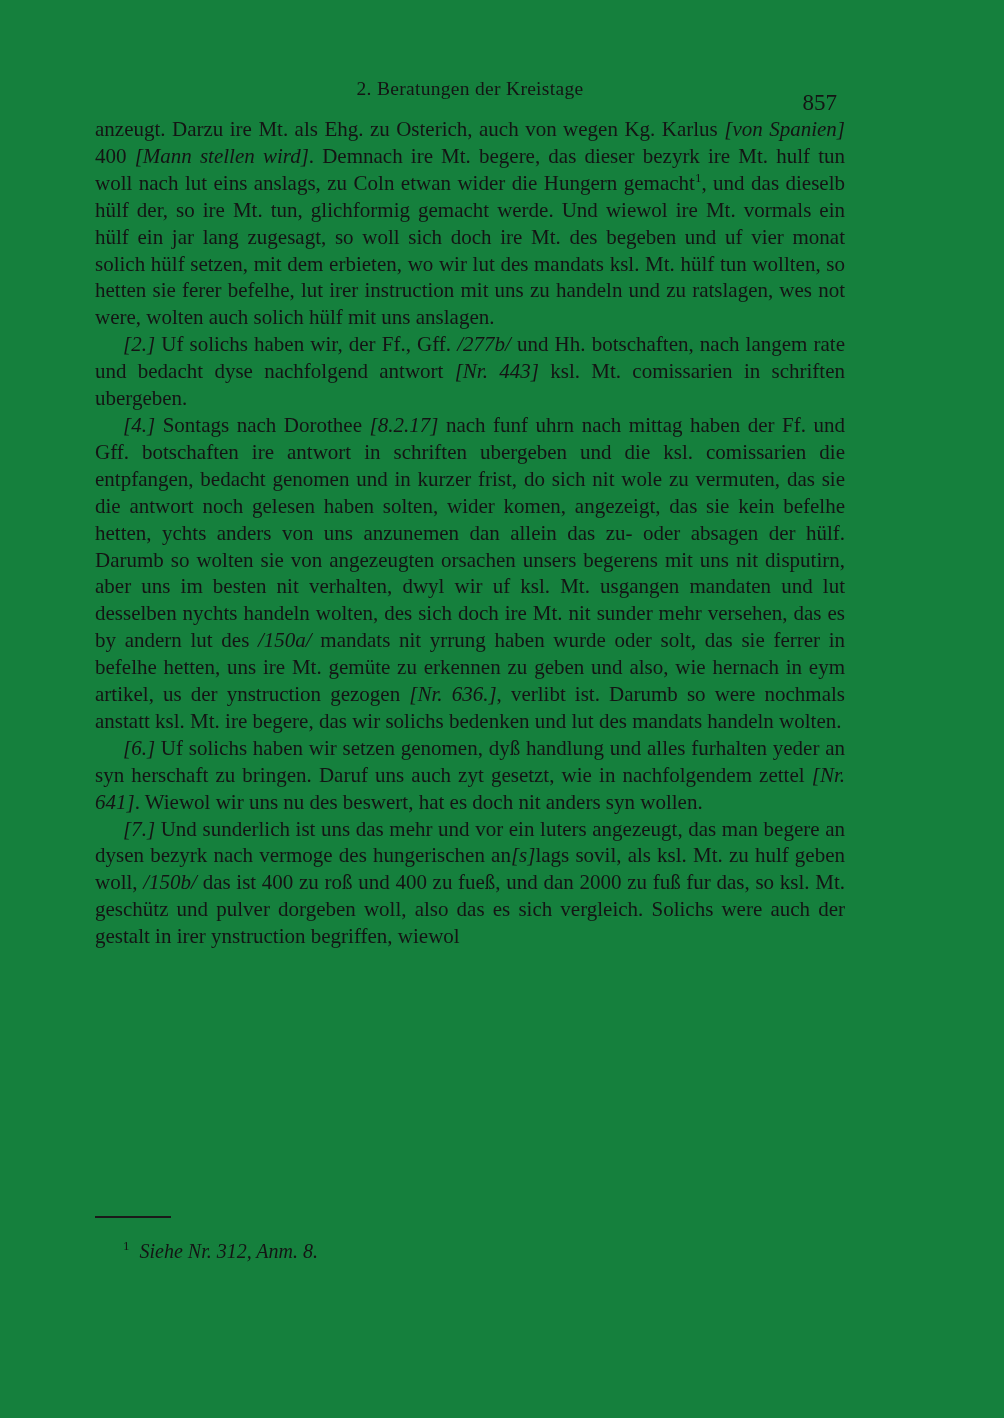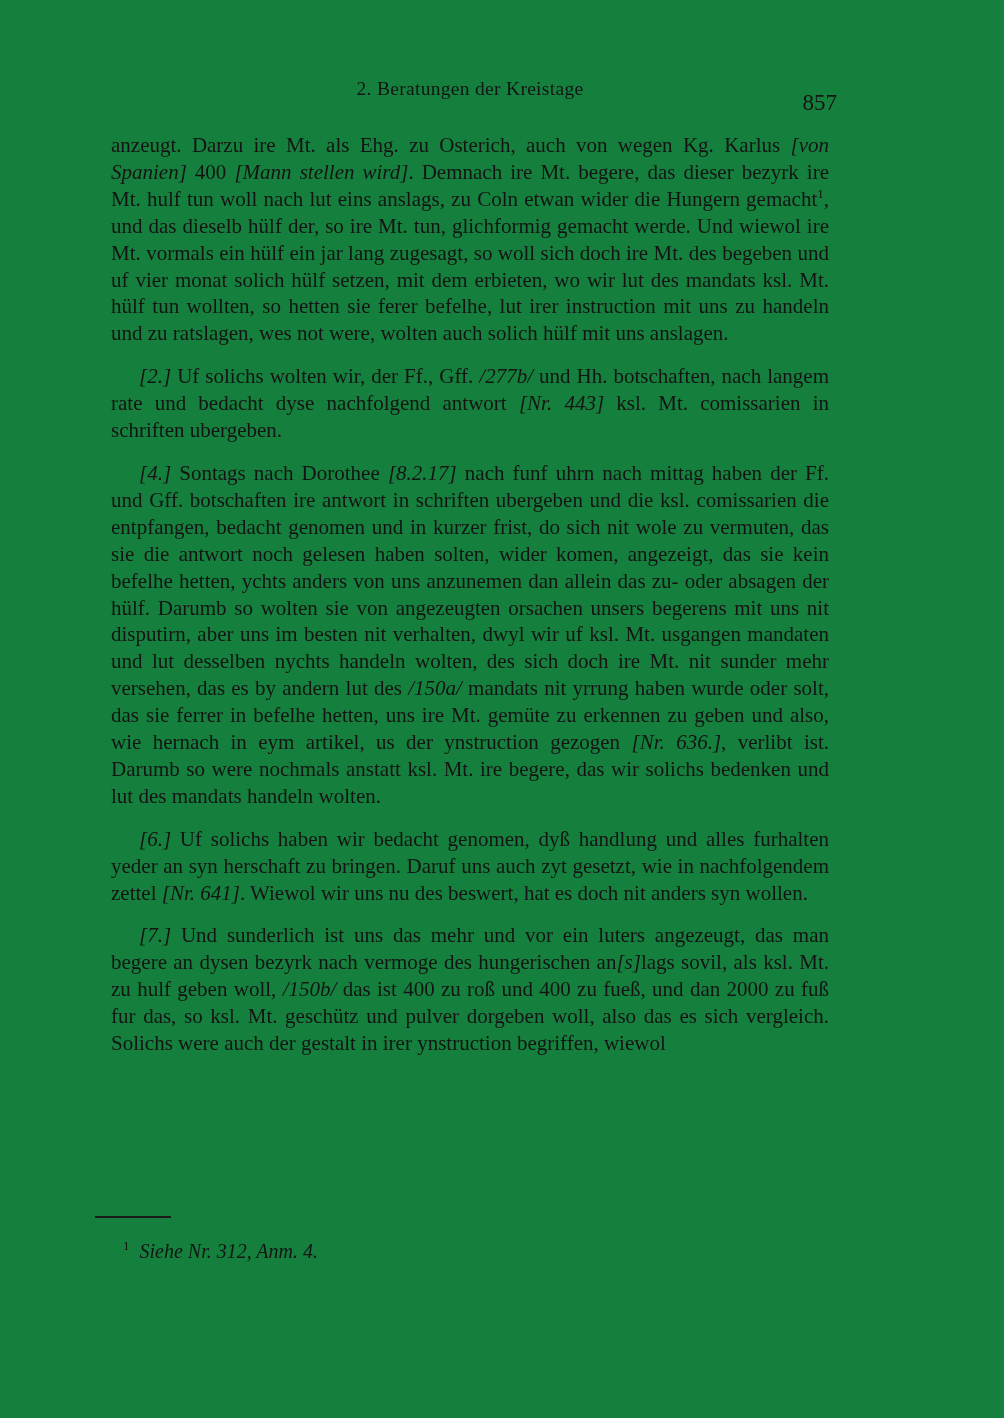--- a/index.html
+++ b/index.html
@@ -43,21 +43,21 @@
   .page-body {
     position: absolute;
     top: 116px;
     left: 95px;
     width: 750px;
     font-size: 21px;
     line-height: 26.9px;
     text-align: justify;
   }
   .page-body p {
-    margin: 16px;
+    margin: 0;
     padding: 0;
   }
   .page-body p.indent {
     text-indent: 28px;
   }
   .italic {
     font-style: italic;
   }
   sup.fn-ref {
     font-size: 0.62em;
@@ -94,26 +94,26 @@
 
 <div class="book-page">
 
   <div class="running-head">
     <span class="section-heading">2. Beratungen der Kreistage</span>
     <span class="page-number">857</span>
   </div>
 
   <div class="page-body">
       <p class=""><span>anzeugt. Darzu ire Mt. als Ehg. zu Osterich, auch von wegen Kg. Karlus </span><span class="italic">[von Spanien]</span><span> 400 </span><span class="italic">[Mann stellen wird]</span><span>. Demnach ire Mt. begere, das dieser bezyrk ire Mt. hulf tun woll nach lut eins anslags, zu Coln etwan wider die Hungern gemacht</span><sup class="fn-ref">1</sup><span>, und das dieselb hülf der, so ire Mt. tun, glichformig gemacht werde. Und wiewol ire Mt. vormals ein hülf ein jar lang zugesagt, so woll sich doch ire Mt. des begeben und uf vier monat solich hülf setzen, mit dem erbieten, wo wir lut des mandats ksl. Mt. hülf tun wollten, so hetten sie ferer befelhe, lut irer instruction mit uns zu handeln und zu ratslagen, wes not were, wolten auch solich hülf mit uns anslagen.</span></p>
-      <p class="indent"><span class="italic">[2.]</span><span> Uf solichs wolten wir, der Ff., Gff. </span><span class="italic">/277b/</span><span> und Hh. botschaften, nach langem rate und bedacht dyse nachfolgend antwort </span><span class="italic">[Nr. 443]</span><span> ksl. Mt. comissarien in schriften ubergeben.</span></p>
+      <p class="indent"><span class="italic">[2.]</span><span> Uf solichs haben wir, der Ff., Gff. </span><span class="italic">/277b/</span><span> und Hh. botschaften, nach langem rate und bedacht dyse nachfolgend antwort </span><span class="italic">[Nr. 443]</span><span> ksl. Mt. comissarien in schriften ubergeben.</span></p>
       <p class="indent"><span class="italic">[4.]</span><span> Sontags nach Dorothee </span><span class="italic">[8.2.17]</span><span> nach funf uhrn nach mittag haben der Ff. und Gff. botschaften ire antwort in schriften ubergeben und die ksl. comissarien die entpfangen, bedacht genomen und in kurzer frist, do sich nit wole zu vermuten, das sie die antwort noch gelesen haben solten, wider komen, angezeigt, das sie kein befelhe hetten, ychts anders von uns anzunemen dan allein das zu- oder absagen der hülf. Darumb so wolten sie von angezeugten orsachen unsers begerens mit uns nit disputirn, aber uns im besten nit verhalten, dwyl wir uf ksl. Mt. usgangen mandaten und lut desselben nychts handeln wolten, des sich doch ire Mt. nit sunder mehr versehen, das es by andern lut des </span><span class="italic">/150a/</span><span> mandats nit yrrung haben wurde oder solt, das sie ferrer in befelhe hetten, uns ire Mt. gemüte zu erkennen zu geben und also, wie hernach in eym artikel, us der ynstruction gezogen </span><span class="italic">[Nr. 636.]</span><span>, verlibt ist. Darumb so were nochmals anstatt ksl. Mt. ire begere, das wir solichs bedenken und lut des mandats handeln wolten.</span></p>
-      <p class="indent"><span class="italic">[6.]</span><span> Uf solichs haben wir bedacht genomen, dyß handlung und alles furhalten yeder an syn herschaft zu bringen. Daruf uns auch zyt gesetzt, wie in nachfolgendem zettel </span><span class="italic">[Nr. 641]</span><span>. Wiewol wir uns nu des beswert, hat es doch nit anders syn wollen.</span></p>
+      <p class="indent"><span class="italic">[6.]</span><span> Uf solichs haben wir setzen genomen, dyß handlung und alles furhalten yeder an syn herschaft zu bringen. Daruf uns auch zyt gesetzt, wie in nachfolgendem zettel </span><span class="italic">[Nr. 641]</span><span>. Wiewol wir uns nu des beswert, hat es doch nit anders syn wollen.</span></p>
       <p class="indent"><span class="italic">[7.]</span><span> Und sunderlich ist uns das mehr und vor ein luters angezeugt, das man begere an dysen bezyrk nach vermoge des hungerischen an</span><span class="italic">[s]</span><span>lags sovil, als ksl. Mt. zu hulf geben woll, </span><span class="italic">/150b/</span><span> das ist 400 zu roß und 400 zu fueß, und dan 2000 zu fuß fur das, so ksl. Mt. geschütz und pulver dorgeben woll, also das es sich vergleich. Solichs were auch der gestalt in irer ynstruction begriffen, wiewol</span></p>
     </div>
 
   <div class="footnote-block">
     <div class="footnote-rule"></div>
     <p class="footnote-line">
-      <span class="marker">1</span><span class="italic">Siehe Nr. 312, Anm. 4.</span>
+      <span class="marker">1</span><span class="italic">Siehe Nr. 312, Anm. 8.</span>
     </p>
   </div>
 
 </div>
 
 </body></html>

